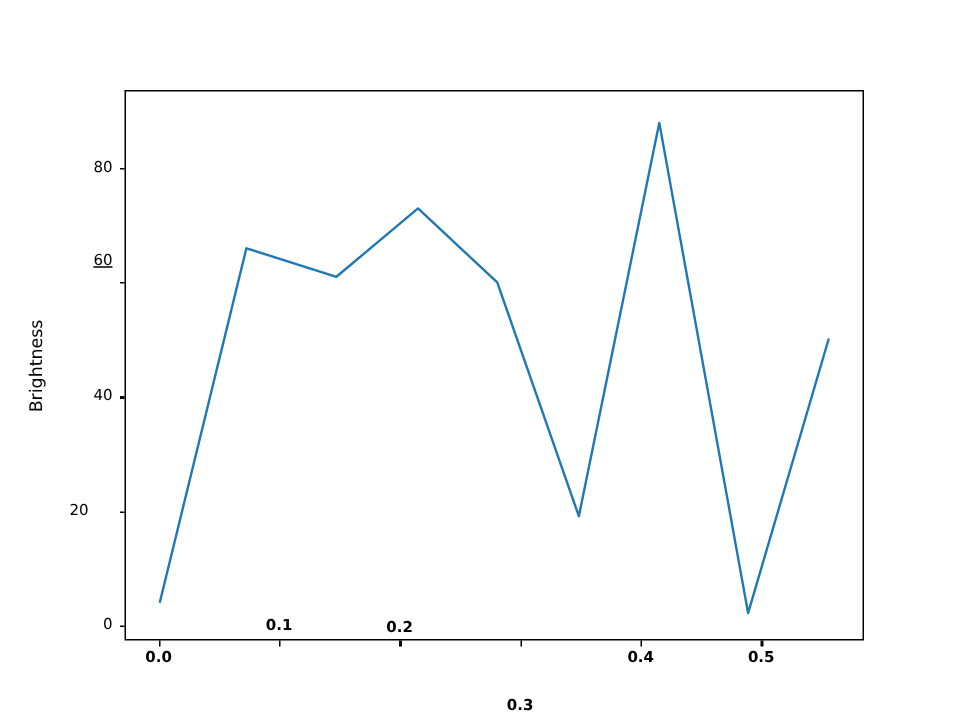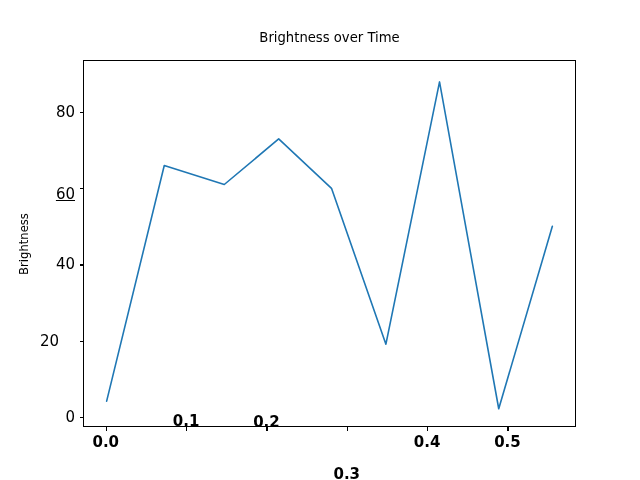--- a/index.html
+++ b/index.html
@@ -43,21 +43,21 @@
   #data-svg {
     position: absolute;
     left: 0;
     top: 0;
     width: 100%;
     height: 100%;
     display: block;
   }
   .tick-label {
     position: absolute;
-    font-size: 15px;
+    font-size: 10px;
     color: #000000;
     white-space: nowrap;
   }
   .ytick-label {
     text-align: right;
     transform: translateY(-50%);
   }
   .xtick-label {
     text-align: center;
     transform: translateX(-50%);
@@ -97,40 +97,39 @@
     transform-origin: center center;
     margin-left: 24px;
     white-space: nowrap;
   }
 </style>
 </head>
 <body>
 
 <div id="figure">
 
-  <div id="chart-title">Brightness over Time</div>
 
   <div id="plot-area">
     <svg id="data-svg" viewBox="0 0 493 367" preserveAspectRatio="none">
       <polyline id="series-line" fill="none" stroke="#1f77b4" stroke-width="1.6" stroke-linejoin="round" stroke-linecap="round" points="22.74,342.01 80.59,105.09 140.85,124.19 195.48,78.34 248.51,128.01 303.14,284.69 356.98,21.02 416.43,349.65 470.26,166.23"></polyline>
     </svg>
   </div>
 
   <div id="ytick-labels"></div>
   <div id="xtick-labels"></div>
 
   <div id="ylabel">Brightness</div>
 
 <div class="tick-label ytick-label" style="left: 40px; width: 35px; top: 417.294px;">0</div>
     <div class="tick-mark ytick-mark" style="top: 417.294px;"></div>
     <div class="tick-label ytick-label" style="left: 24px; width: 35px; top: 340.867px;">20</div>
     <div class="tick-mark ytick-mark" style="top: 340.867px;"></div>
     <div class="tick-label ytick-label" style="left: 40px; width: 35px; top: 264.441px;">40</div>
     <div class="tick-mark ytick-mark" style="top: 264.441px;"></div>
-    <div class="tick-label ytick-label" style="left: 40px; width: 35px; top: 194px; text-decoration: underline;">60</div>
+    <div class="tick-label ytick-label" style="left: 40px; width: 35px; top: 174px; text-decoration: underline;">60</div>
     <div class="tick-mark ytick-mark" style="top: 188.014px;"></div>
     <div class="tick-label ytick-label" style="left: 40px; width: 35px; top: 111.588px;">80</div>
     <div class="tick-mark ytick-mark" style="top: 111.588px;"></div>
     <div class="tick-label xtick-label" style="left: 105.738px; top: 433px;">0.0</div>
     <div class="tick-mark xtick-mark" style="left: 105.738px;"></div>
     <div class="tick-label xtick-label" style="left: 186.083px; top: 412px;">0.1</div>
     <div class="tick-mark xtick-mark" style="left: 186.083px;"></div>
     <div class="tick-label xtick-label" style="left: 266.429px; top: 413px;">0.2</div>
     <div class="tick-mark xtick-mark" style="left: 266.429px;"></div>
     <div class="tick-label xtick-label" style="left: 346.774px; top: 433px; margin-top: 32px;">0.3</div>

